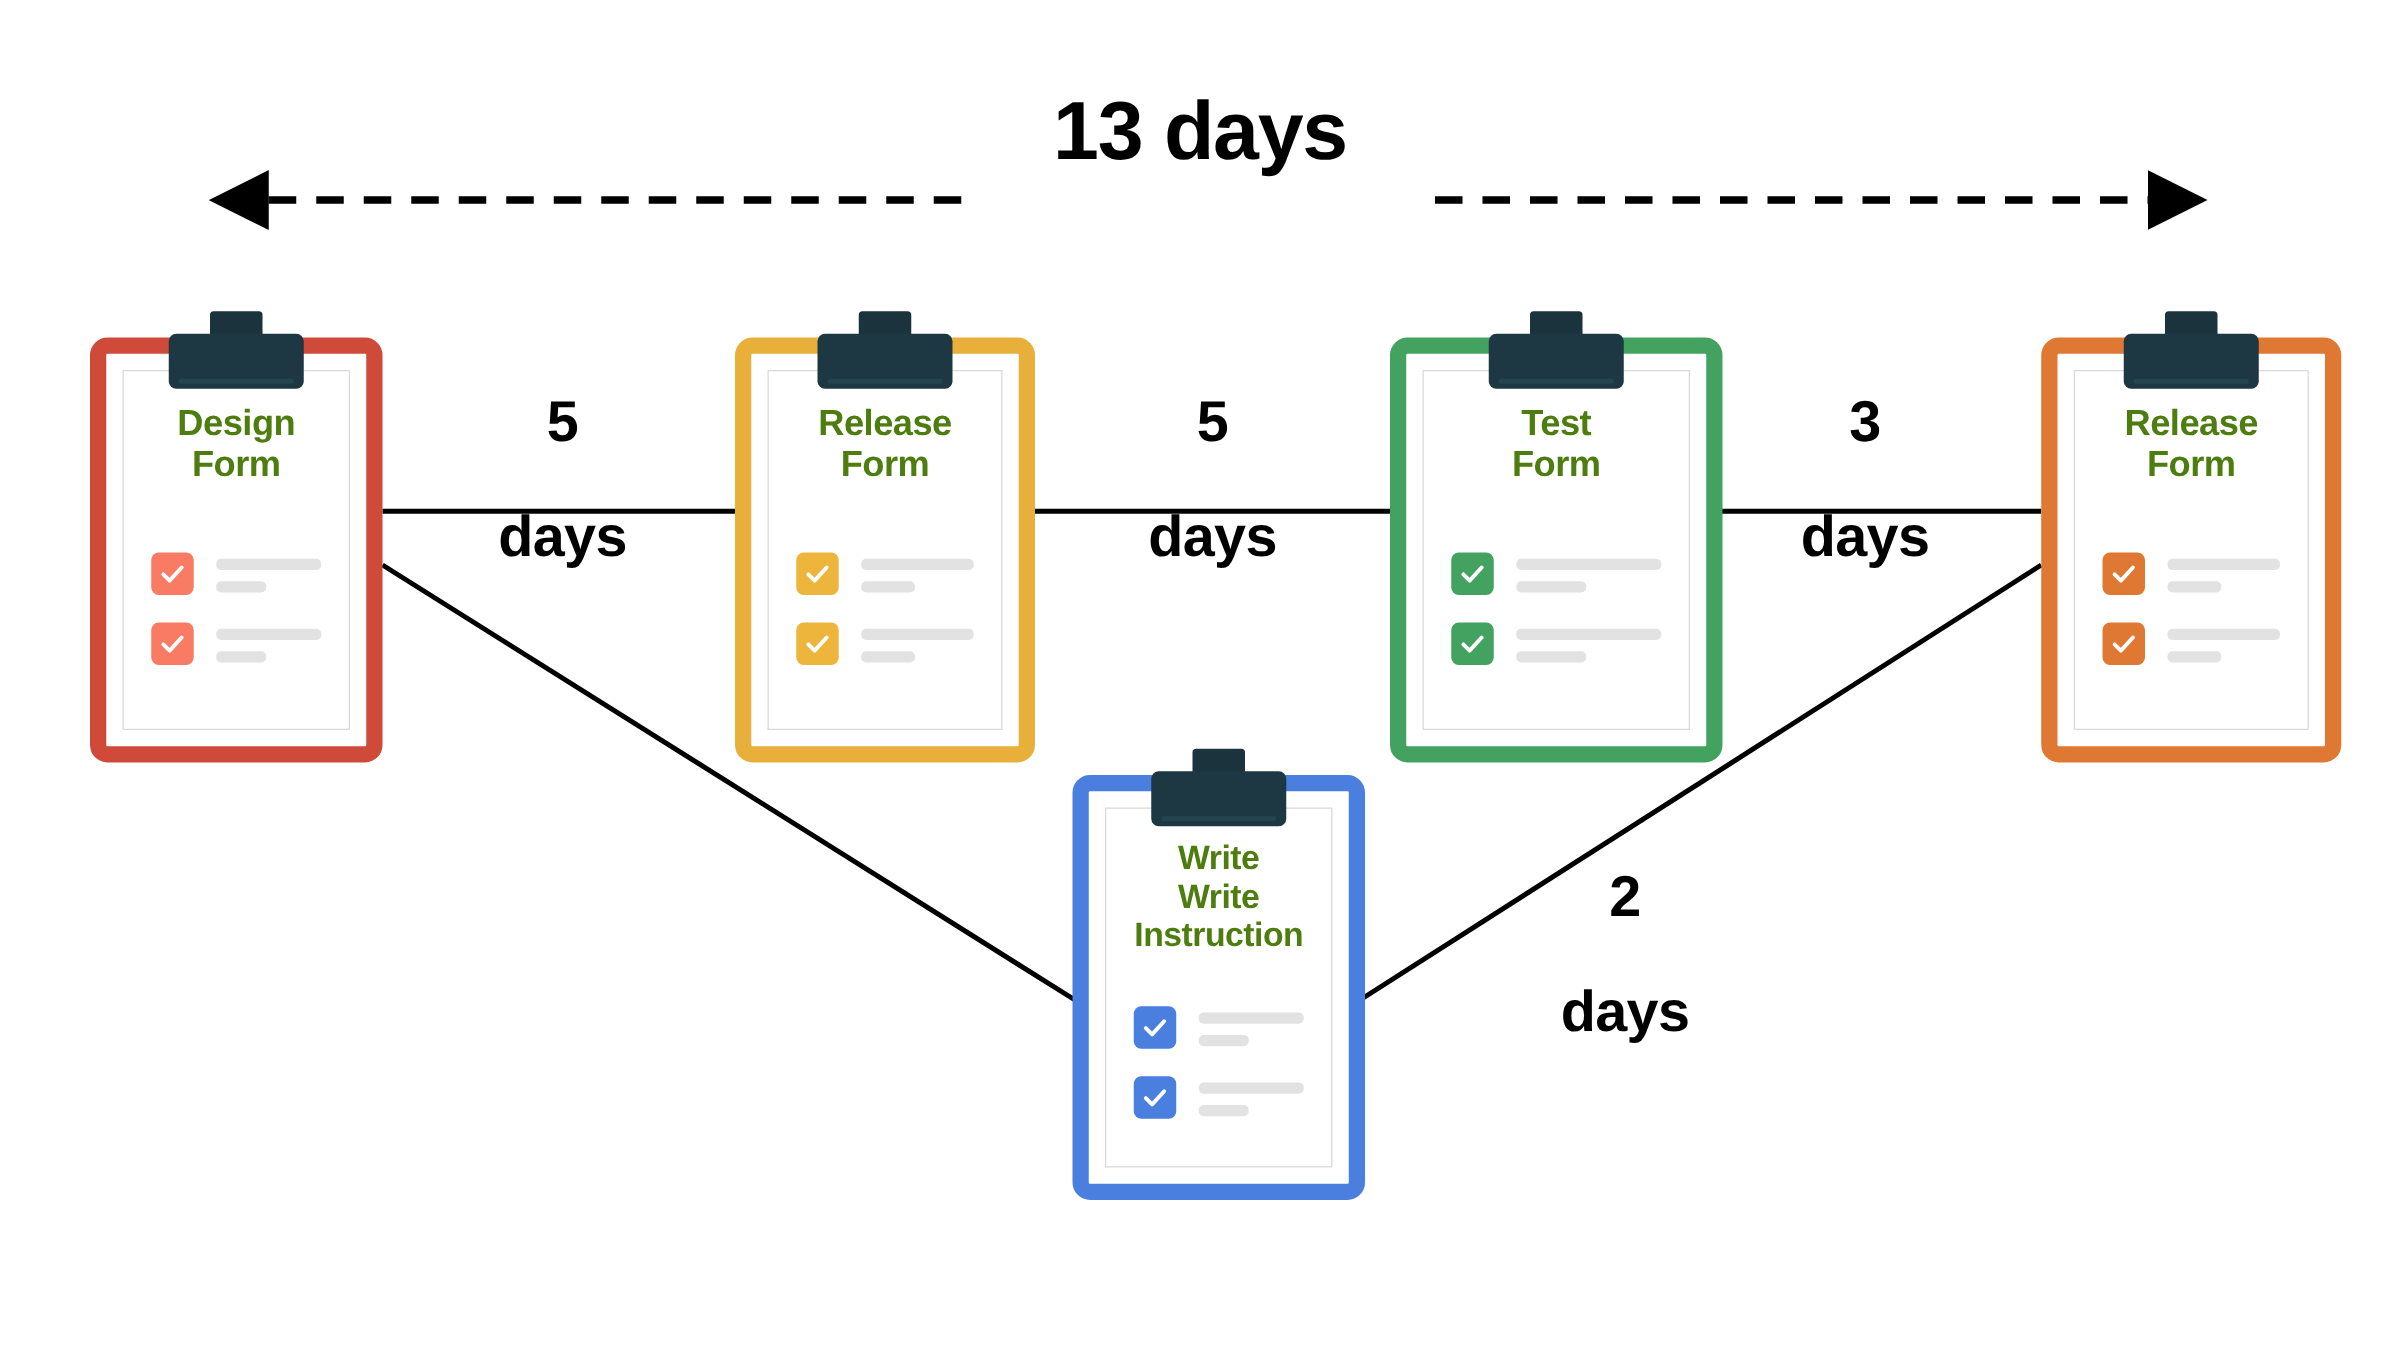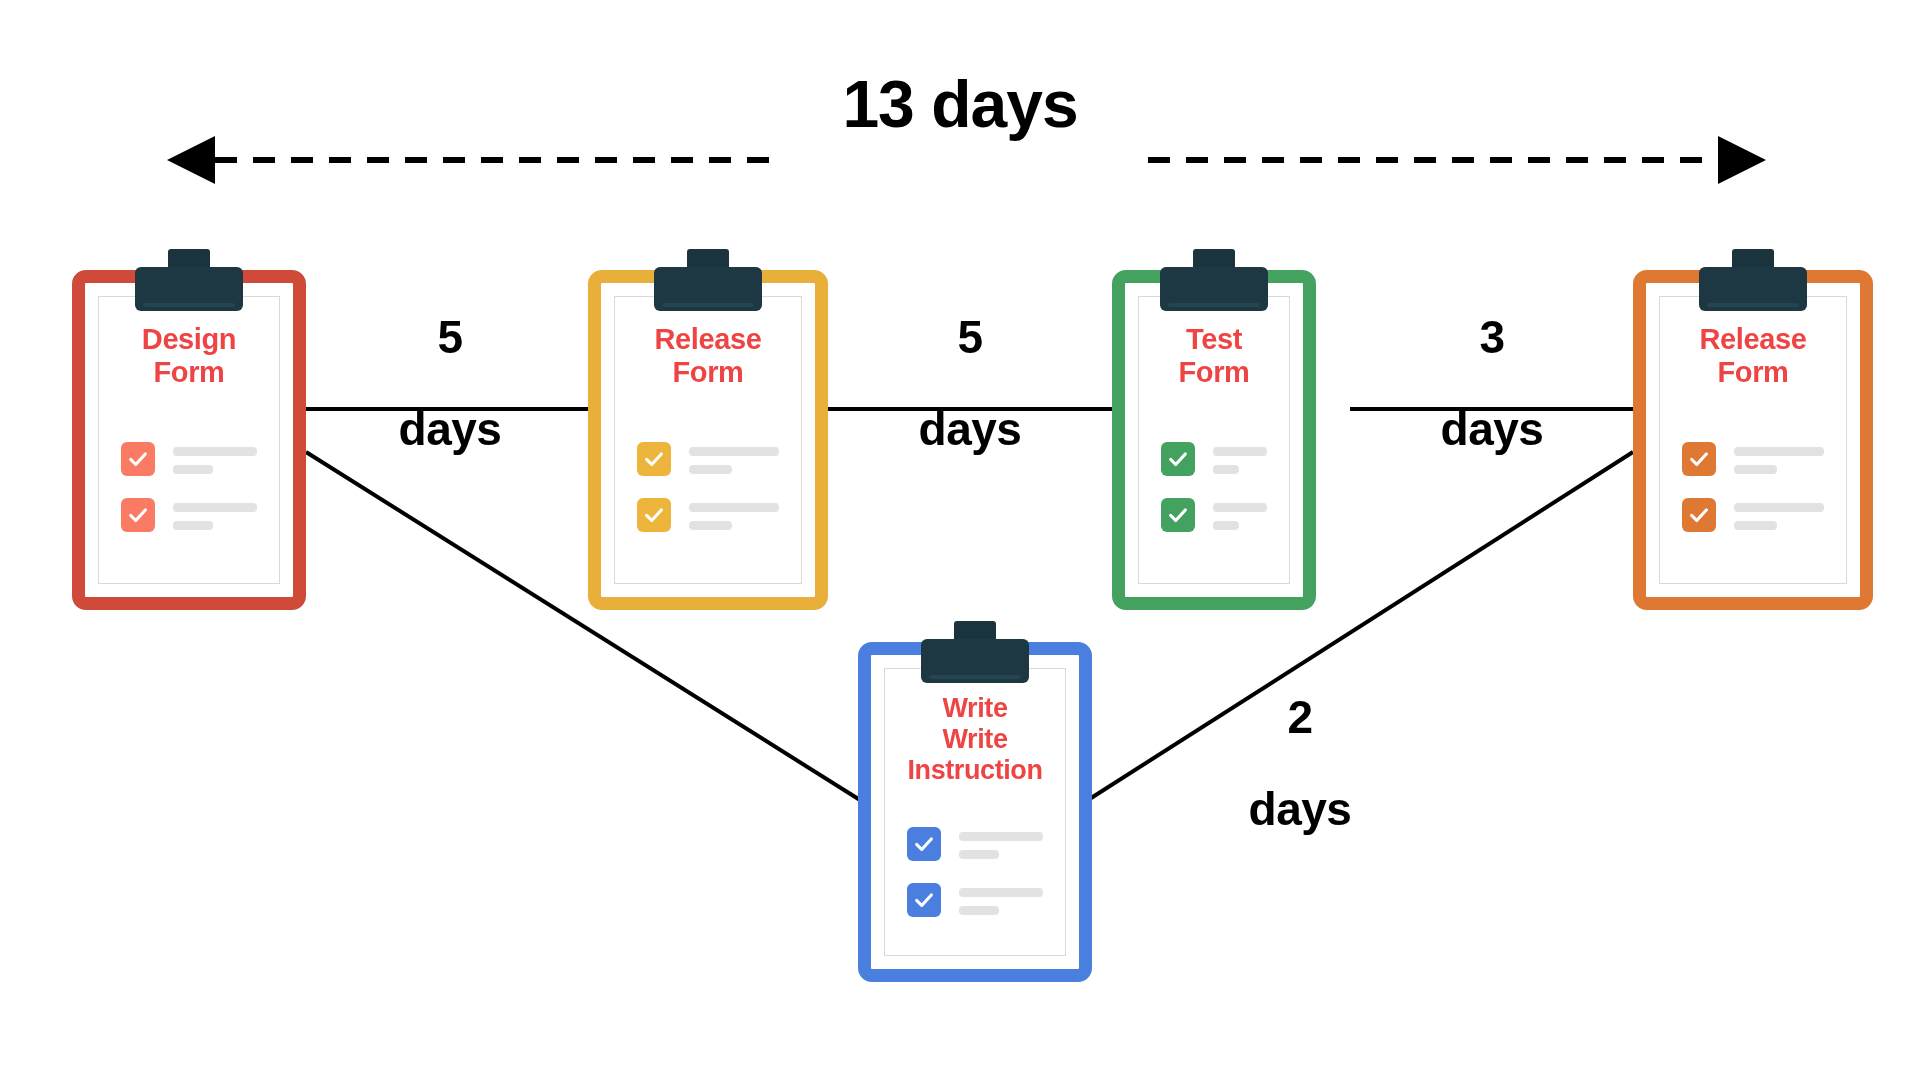--- a/index.html
+++ b/index.html
@@ -100,21 +100,21 @@
     background: #24444f;
     border-radius: 2px;
   }
 
   .cb-title {
     position: absolute;
     left: 0;
     right: 0;
     text-align: center;
     font-weight: 700;
-    color: #ef4444;
+    color: #4d7c0f;
     line-height: 1.14;
     letter-spacing: -0.4px;
   }
 
   .cb-rows {
     position: absolute;
     left: 0;
     right: 0;
   }
   .cb-row {
@@ -300,21 +300,21 @@
           </div>
         </div>
       </div>
     </div>
     <div class="cb-clip-tab"></div>
     <div class="cb-clip-body">
         <div class="cb-clip-shine"></div>
       </div>
   </div>
 
-  <div class="clipboard" style="left:1112px; top:270px; width:204px; height:340px; z-index:2;">
+  <div class="clipboard" style="left:1112px; top:270px; width:266px; height:340px; z-index:2;">
     <div class="cb-frame" style="border-color:#44a261;">
       <div class="cb-inner">
         <div class="cb-title" style="top:26px; font-size:29px;">
           <div>Test</div>
           <div>Form</div>
         </div>
         <div class="cb-rows" style="top:145px; padding:0 22px;">
           <div class="cb-row">
             <div class="cb-check" style="background:#44a261;">
               <svg viewBox="0 0 24 24">
@@ -378,21 +378,21 @@
           </div>
         </div>
       </div>
     </div>
     <div class="cb-clip-tab"></div>
     <div class="cb-clip-body">
         <div class="cb-clip-shine"></div>
       </div>
   </div>
 
-  <div class="clipboard" style="left:858px; top:642px; width:234px; height:340px; z-index:2;">
+  <div class="clipboard" style="left:858px; top:620px; width:234px; height:340px; z-index:2;">
     <div class="cb-frame" style="border-color:#4a7fe0;">
       <div class="cb-inner">
         <div class="cb-title" style="top:24px; font-size:27px;">
           <div>Write</div>
           <div>Write</div>
           <div>Instruction</div>
         </div>
         <div class="cb-rows" style="top:158px; padding:0 22px;">
           <div class="cb-row">
             <div class="cb-check" style="background:#4a7fe0;">

